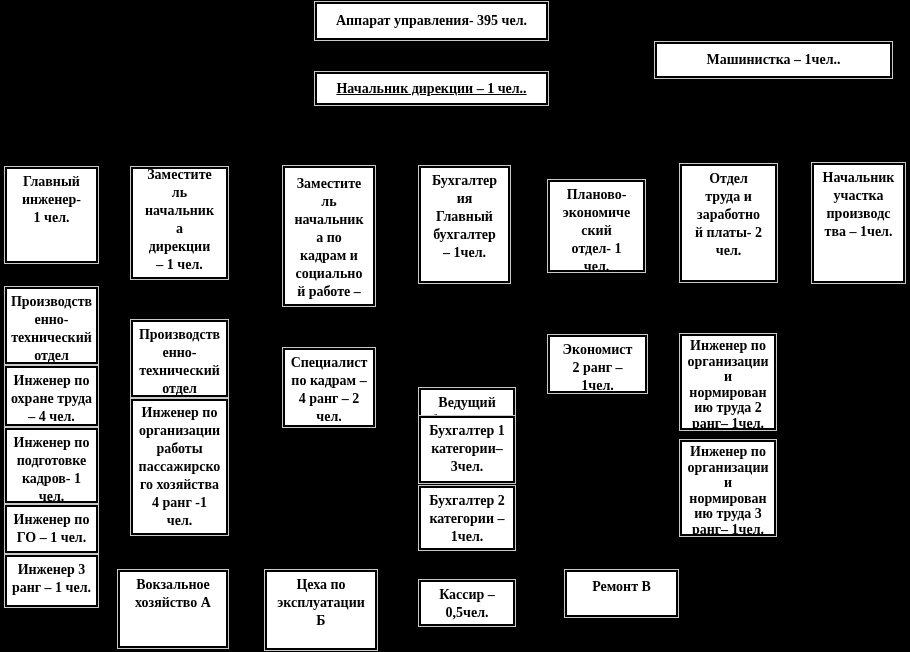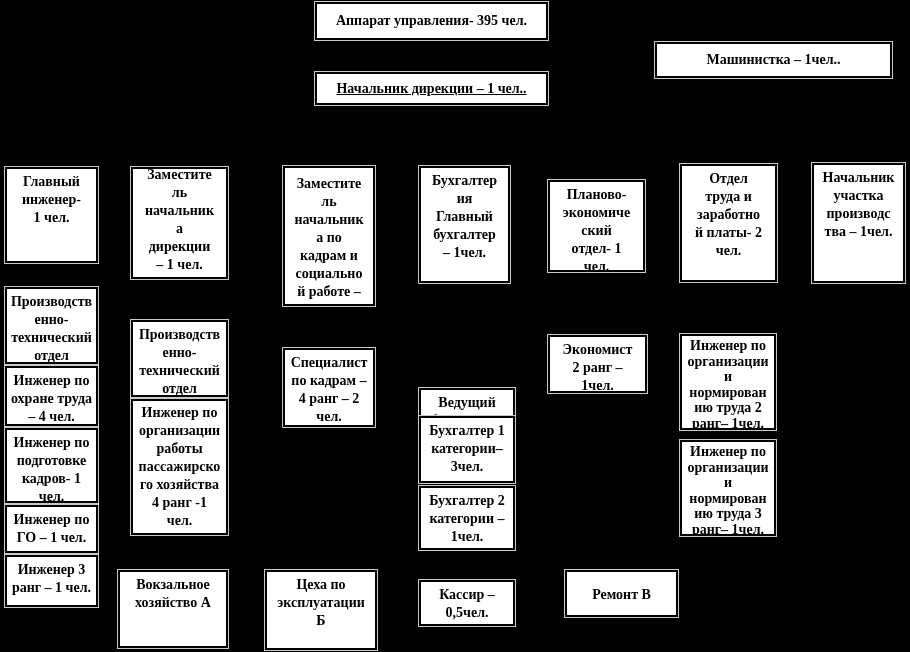--- a/index.html
+++ b/index.html
@@ -184,21 +184,21 @@
   <div class="box" style="left:419px; top:580px; width:96px; height:46px;">
     <span class="t">Кассир –
 0,5чел.</span>
   </div>
 
   <div class="box" style="left:548px; top:335px; width:99px; height:58px;">
     <span class="t">Экономист
 2 ранг –
 1чел.</span>
   </div>
-  <div class="box vc" style="left:565px; top:570px; width:113px; height:47px; justify-content:center; padding-top:6px;">
+  <div class="box vc" style="left:565px; top:570px; width:113px; height:47px; justify-content:flex-start; padding-top:6px;">
     <span class="t">Ремонт В</span>
   </div>
 
   <div class="box tight" style="left:680px; top:334px; width:96px; height:96px;">
     <span class="t">Инженер по
 организации
 и
 нормирован
 ию труда 2
 ранг– 1чел.</span>

